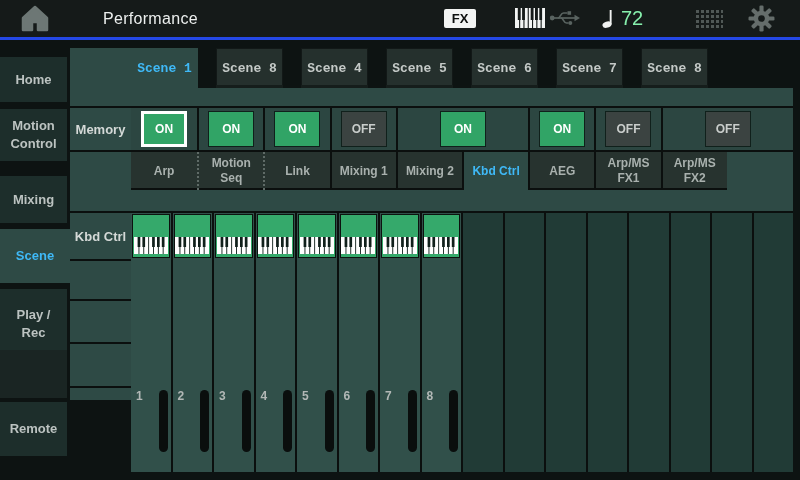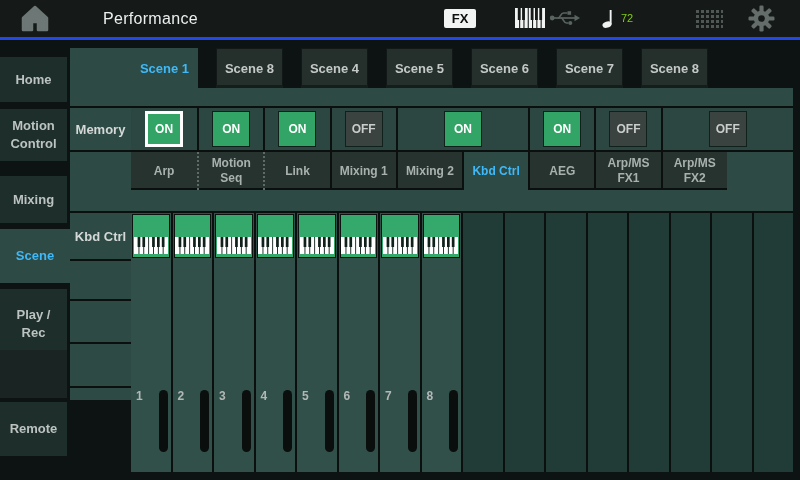--- a/index.html
+++ b/index.html
@@ -11,21 +11,21 @@
   .topbar { position:absolute; left:0; top:0; width:800px; height:37px; background:#151a19; }
   .blue-line { position:absolute; left:0; top:37px; width:800px; height:3px; background:#2448e6; }
   .tb-abs { position:absolute; display:flex; align-items:center; justify-content:center; }
   .home-btn { left:18px; top:4px; width:34px; height:29px; }
   .page-title { left:103px; top:0; height:37px; color:#ecefee; font-size:16px; letter-spacing:.3px; }
   .fx-badge { left:444px; top:9px; width:32px; height:19px; background:#f2f4f3; border-radius:2px;
               color:#0c0f0e; font-size:13px; font-weight:bold; }
   .piano-btn { left:515px; top:8px; }
   .usb-ic { left:549px; top:9px; }
   .tempo { left:602px; top:7px; height:22px; gap:7px; }
-  .tempo span { color:#84cc16; font-size:11px; }
+  .tempo span { color:#86efac; font-size:20px; }
   .dots-ic { left:696px; top:10px; width:27px; height:18px;
     background: repeating-linear-gradient(0deg, transparent 0 3px, #151a19 3px 5px),
                 repeating-linear-gradient(90deg, #505856 0 3px, #151a19 3px 5px); }
   .gear-btn { left:748px; top:5px; }
 
   
   .sb-btn { position:absolute; left:0; width:67px; background:#1d2e2b; color:#bcc3c1;
             font-size:13px; font-weight:bold; display:flex; align-items:center; justify-content:center;
             text-align:center; line-height:1.35; padding:0 3px; }
   .sb-home   { top:57px;  height:45px; }
@@ -38,35 +38,35 @@
 
   
   .label-col { position:absolute; left:70px; top:48px; width:61px; height:352px; background:#2e4a45;
                display:flex; flex-direction:column; }
   .lc { flex:none; display:flex; align-items:center; justify-content:center; color:#d4d9d7;
         font-size:13px; font-weight:bold; text-align:center; }
   .lc + .lc { border-top:2px solid #0b0f0e; }
 
   
   .scene-tabs { position:absolute; left:131px; top:48px; width:662px; height:40px;
-                display:grid; grid-template-columns:repeat(8,1fr); gap:18px; }
+                display:grid; grid-template-columns:repeat(8,1fr); gap:18px;font-family:Liberation Mono, monospace; }
   .tab { display:flex; align-items:center; justify-content:center; font-size:13px; font-weight:bold;
          background:#25302d; color:#c4c9c7; box-shadow: inset 0 -3px 0 #151d1b, inset 0 0 0 1px #121817; }
   .tab.sel { background:#2e4a45; color:#3fb9f7; box-shadow:none; }
 
   
   .panel { position:absolute; left:131px; top:88px; width:662px; height:384px; background:#2e4a45; }
   .strip1 { height:18px; } .strip2 { height:21px; }
 
   .memory-row { height:44px; border-top:2px solid #0b0f0e; display:grid;
                 grid-template-columns:repeat(10,1fr); }
   .mcell { background:#2c4641; display:flex; align-items:center; justify-content:center; }
   .mcell + .mcell { border-left:2px solid #0b0f0e; }
   .mcell.span2 { grid-column:span 2; }
-  .tgl { width:38px; height:36px; font-family:inherit; font-size:12px; font-weight:bold;
+  .tgl { width:46px; height:36px; font-family:inherit; font-size:12px; font-weight:bold;
          border:1px solid #10201b; cursor:pointer; }
   .tgl.on  { background:#31a466; color:#fff; }
   .tgl.off { background:#3b4341; color:#c9cdcb; }
   .tgl.focus { border:3px solid #ffffff; }
 
   .subtabs { height:40px; border-top:2px solid #0b0f0e; display:grid; grid-template-columns:repeat(10,1fr); }
   .st { background:#27332f; color:#a9b1ae; font-size:12px; font-weight:bold; text-align:center;
         display:flex; align-items:center; justify-content:center; line-height:1.25; padding:0 3px;
         box-shadow: inset 0 -2px 0 #0b0f0e; }
   .st + .st { border-left:2px solid #0b0f0e; }

